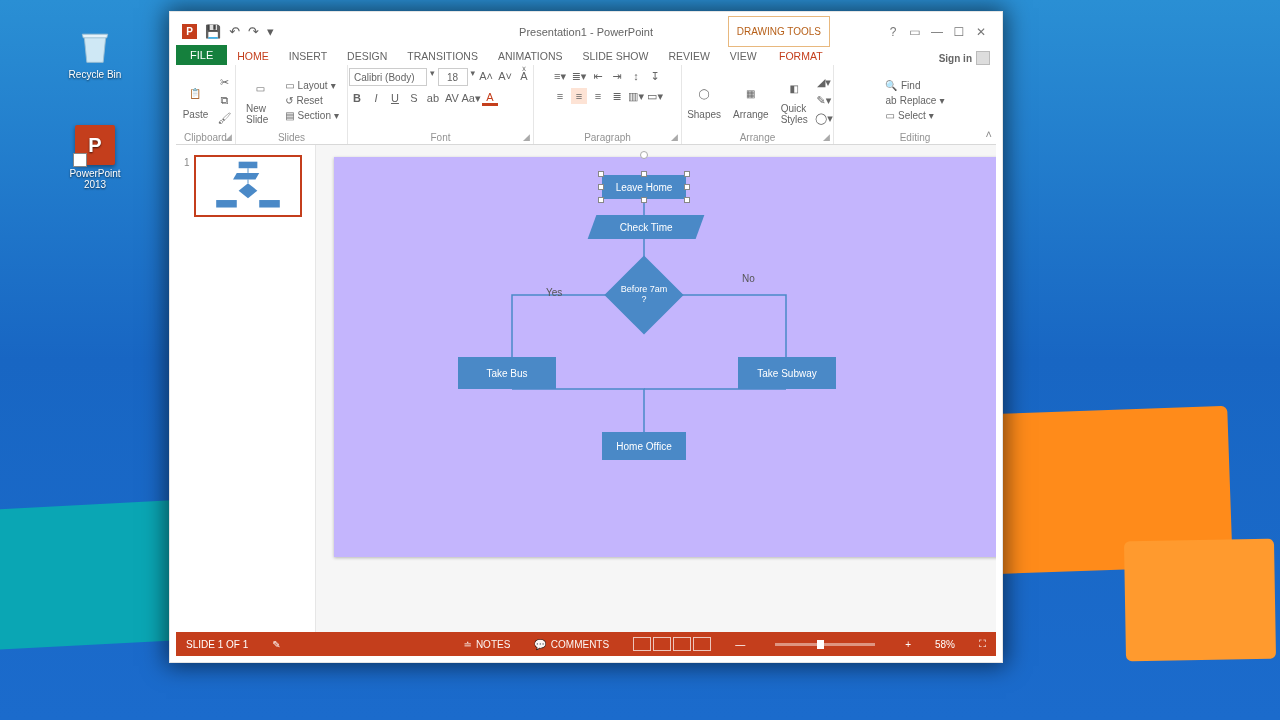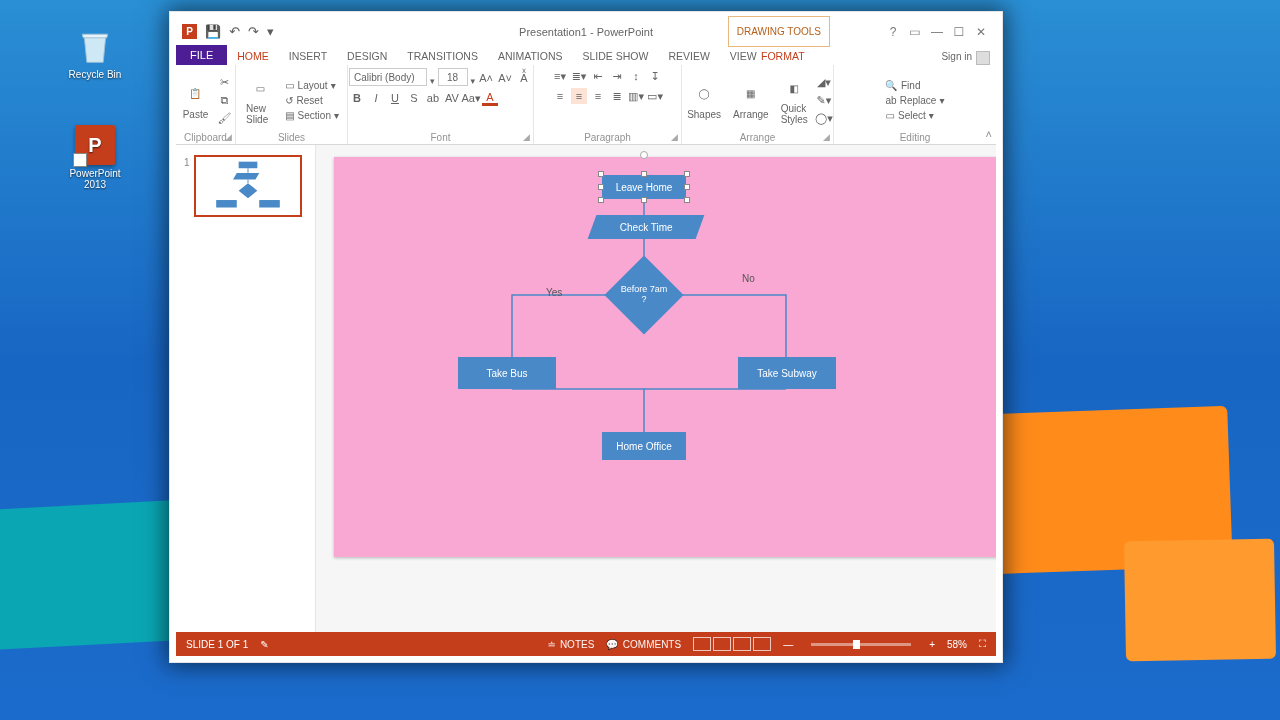--- a/index.html
+++ b/index.html
@@ -29,65 +29,65 @@
 .qat { display:flex; align-items:center; gap:8px; padding:0 6px;}
 .qat .pp-badge{width:15px;height:15px;background:#c43e1c;color:#fff;font-size:10px;line-height:15px;text-align:center;font-weight:bold;}
 .qat span{font-size:13px;color:#5d5d5d;cursor:pointer;}
 .title-center{position:absolute;left:50%;transform:translateX(-50%);font-size:11px;}
 .title-right{margin-left:auto;display:flex;align-items:center;gap:4px;padding-right:6px;}
 .drawing-tools{color:#b76019;font-size:10px;border:1px solid #e8b87e;padding:9px 8px;margin-right:50px;}
 .winctl{width:18px;height:18px;display:flex;align-items:center;justify-content:center;color:#777;cursor:pointer;font-size:12px;}
 
 
 .ribbon-tabs{height:20px;display:flex;align-items:flex-end;font-size:11px;position:relative;}
-.file-tab{background:#4c1d95;color:#fff;padding:3px 14px;height:20px;display:flex;align-items:center;}
+.file-tab{background:#15803d;color:#fff;padding:3px 14px;height:20px;display:flex;align-items:center;}
 .tab{padding:3px 10px;color:#646464;cursor:pointer;text-transform:uppercase;font-size:10.5px;}
 .tab.active{color:#c43e1c;}
-.tab.format{color:#c43e1c;position:absolute;left:575px;}
-.signin{position:absolute;right:6px;font-size:10px;color:#666;display:flex;gap:4px;}
+.tab.format{color:#c43e1c;position:absolute;left:593px;}
+.signin{position:absolute;right:6px;font-size:10px;color:#666;display:flex;align-items:center;gap:4px;font-weight:bold;}
 .signin .avatar{width:14px;height:14px;background:#ddd;border:1px solid #bbb;}
 
 
 .ribbon{height:80px;border-bottom:1px solid #d8d8d8;display:flex;font-size:11px;color:#646464;position:relative;background:#fff;}
 .ribbon-group{border-right:1px solid #e6e6e6;padding:3px 6px 1px;display:flex;flex-direction:column;justify-content:space-between;align-items:center;position:relative;}
 .ribbon-group .label{font-size:10px;color:#939393;text-align:center;width:100%;}
 .ribbon-group .body{display:flex;gap:4px;align-items:center;flex:1;}
 .btn-lg{display:flex;flex-direction:column;align-items:center;gap:2px;font-size:10px;color:#646464;cursor:pointer;padding:2px 4px;}
 .btn-lg .ico{width:26px;height:26px;display:flex;align-items:center;justify-content:center;}
 .mini{font-size:10px;color:#646464;padding:1px 2px;cursor:pointer;display:flex;align-items:center;gap:3px;white-space:nowrap;}
 .stack{display:flex;flex-direction:column;gap:2px;}
-.row{display:flex;gap:3px;align-items:flex-end;}
+.row{display:flex;gap:3px;align-items:flex-start;}
 .font-name{border:1px solid #ccc;height:18px;width:78px;font-size:10px;padding:0 4px;display:flex;align-items:center;}
 .font-size{border:1px solid #ccc;height:18px;width:30px;font-size:10px;padding:0 4px;display:flex;align-items:center;justify-content:center;}
 .sq{width:16px;height:16px;display:flex;align-items:center;justify-content:center;font-size:11px;cursor:pointer;}
 .launcher{position:absolute;bottom:2px;right:3px;font-size:9px;color:#aaa;}
 
 
 .workspace{position:absolute;top:127px;bottom:24px;left:0;right:0;display:flex;}
 .thumb-pane{width:140px;background:#fff;border-right:1px solid #e6e6e6;padding:10px 8px;}
 .thumb-item{display:flex;gap:4px;}
 .thumb-num{font-size:10px;color:#888;padding-top:2px;}
 .thumb{width:108px;height:62px;border:2px solid #c43e1c;background:#fff;position:relative;}
 .thumb svg{width:100%;height:100%;}
 .editor{flex:1;background:#f6f6f6;position:relative;overflow:hidden;}
-.slide{position:absolute;left:18px;top:12px;width:730px;height:400px;background:#f9a8d4;box-shadow:0 1px 3px rgba(0,0,0,.25);}
+.slide{position:absolute;left:18px;top:12px;width:730px;height:400px;background:#c4b5fd;box-shadow:0 1px 3px rgba(0,0,0,.25);}
 
 
 .shape{position:absolute;background:#4a89c7;color:#fff;font-size:10px;display:flex;align-items:center;justify-content:center;text-align:center;padding:2px;}
 .shape.process{border-radius:0;}
 .handle{position:absolute;width:6px;height:6px;background:#fff;border:1px solid #888;}
 .rothandle{position:absolute;width:8px;height:8px;border:1px solid #aaa;border-radius:50%;background:#fff;}
 .parallelogram{transform:skewX(-20deg);}
 .parallelogram span{transform:skewX(20deg);display:block;}
 .diamond{transform:rotate(45deg);}
 .diamond span{transform:rotate(-45deg);display:block;font-size:9px;line-height:1.1;}
 .lbl{position:absolute;font-size:10px;color:#555;}
 
 
-.statusbar{position:absolute;bottom:0;left:0;right:0;height:24px;background:#c43e1c;color:#fff;font-size:10px;display:flex;align-items:center;padding:0 10px;gap:12px;}
+.statusbar{position:absolute;bottom:0;left:0;right:0;height:24px;background:#c43e1c;color:#fff;font-size:10px;display:flex;align-items:center;padding:0 10px;gap:24px;}
 .statusbar .spacer{flex:1;}
 .statusbar .sbtn{display:flex;align-items:center;gap:4px;cursor:pointer;opacity:.95;}
 .views{display:flex;gap:2px;}
 .views .v{width:18px;height:14px;border:1px solid rgba(255,255,255,.7);cursor:pointer;}
 .zoom-slider{width:100px;height:3px;background:rgba(255,255,255,.45);position:relative;margin:0 6px;}
 .zoom-slider .thumb-z{position:absolute;left:42px;top:-3px;width:7px;height:9px;background:#fff;}
 </style>
 </head>
 <body>
 

